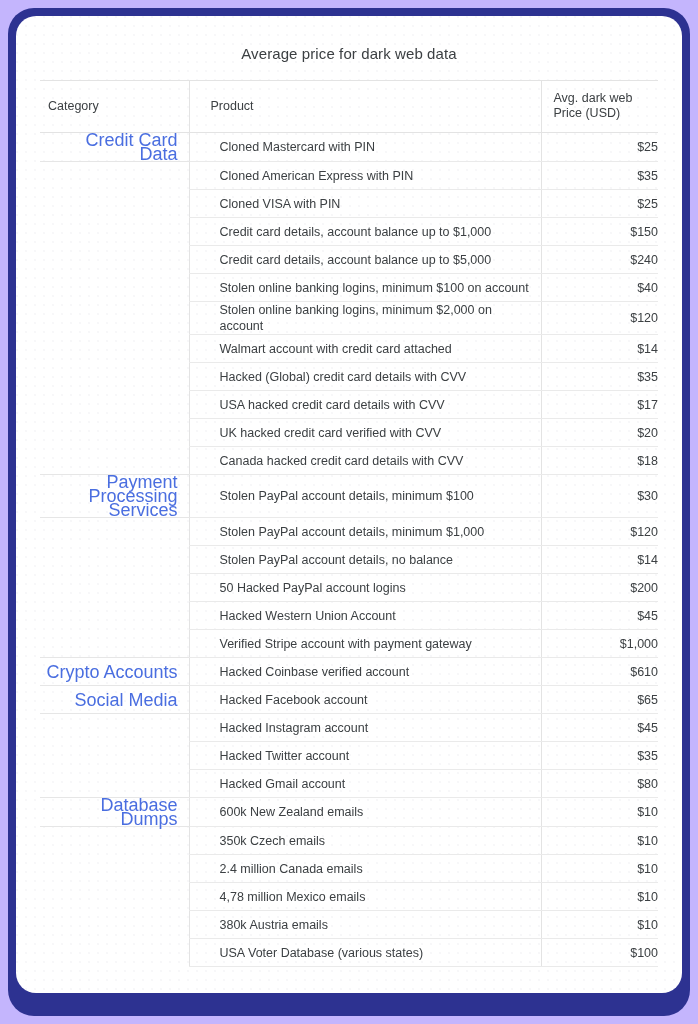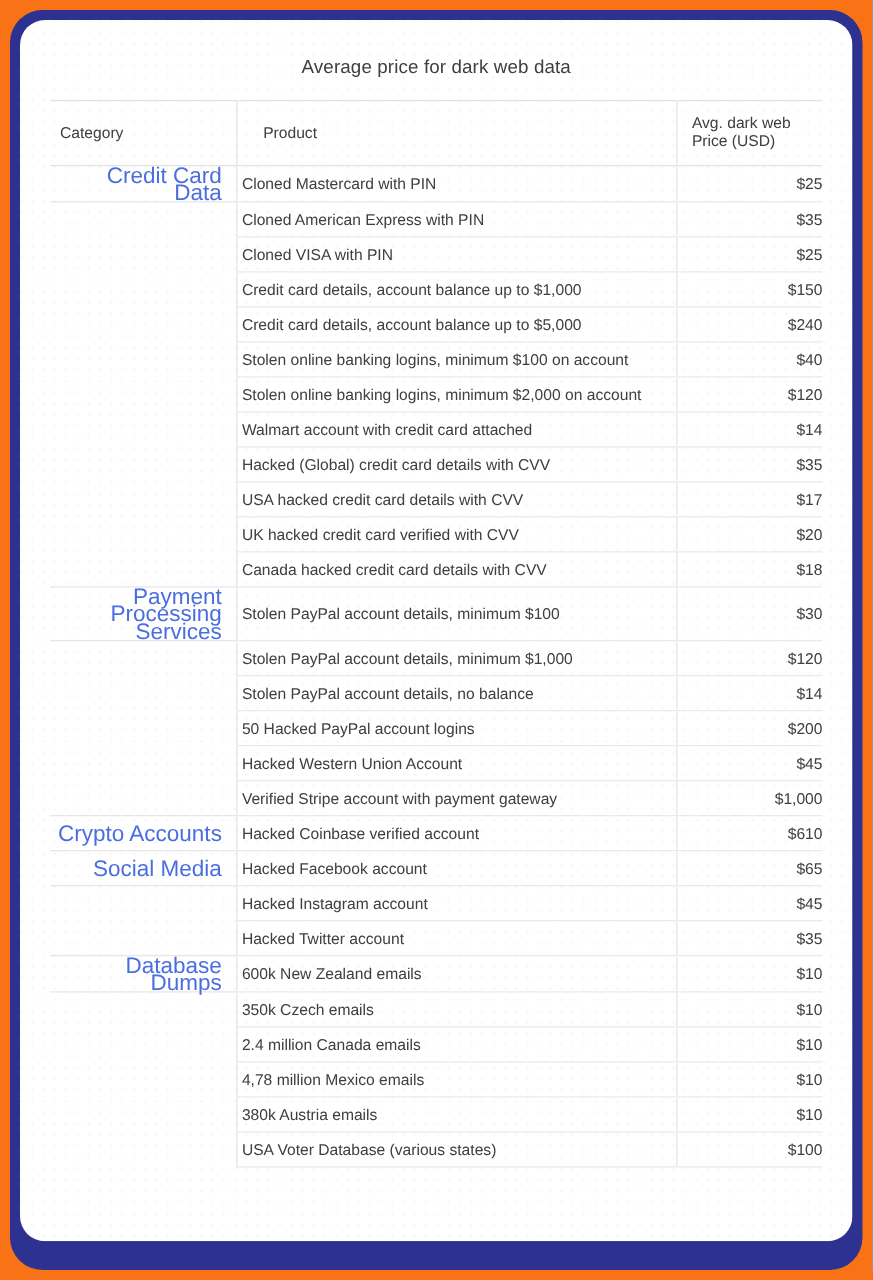--- a/index.html
+++ b/index.html
@@ -14,21 +14,21 @@
     background: #2a2e8c;
     font-family: "Liberation Sans", "DejaVu Sans", sans-serif;
     overflow: hidden;
   }
 
   
   .page-frame {
     position: relative;
     width: 698px;
     height: 1024px;
-    background: #f97316;
+    background: #c4b5fd;
     display: flex;
     align-items: flex-start;
     justify-content: center;
   }
   .frame-inner-glow {
     position: absolute;
     left: 8px;
     top: 8px;
     right: 8px;
     bottom: 8px;
@@ -122,21 +122,21 @@
     color: #4a6ee0;
     font-size: 18px;
     line-height: 14px;
   }
   td.cell-category.has-label {
     border-top: 1px solid #e6e6e6;
     border-bottom: 1px solid #e6e6e6;
   }
   td.cell-product {
     text-align: left;
-    padding-left: 4px;
+    padding-left: 30px;
     border-left: 1px solid #e3e3e3;
     border-bottom: 1px solid #eaeaea;
     padding-right: 10px;
   }
   td.cell-price {
     text-align: right;
     padding-left: 12px;
     border-left: 1px solid #e3e3e3;
     border-bottom: 1px solid #eaeaea;
   }
@@ -280,20 +280,25 @@
               <td class="cell-category"></td>
               <td class="cell-product">Hacked Instagram account</td>
               <td class="cell-price">$45</td>
             </tr>
             <tr>
               <td class="cell-category"></td>
               <td class="cell-product">Hacked Twitter account</td>
               <td class="cell-price">$35</td>
             </tr>
             <tr>
+              <td class="cell-category"></td>
+              <td class="cell-product">Hacked Gmail account</td>
+              <td class="cell-price">$80</td>
+            </tr>
+            <tr>
               <td class="cell-category has-label">Database Dumps</td>
               <td class="cell-product">600k New Zealand emails</td>
               <td class="cell-price">$10</td>
             </tr>
             <tr>
               <td class="cell-category"></td>
               <td class="cell-product">350k Czech emails</td>
               <td class="cell-price">$10</td>
             </tr>
             <tr>

